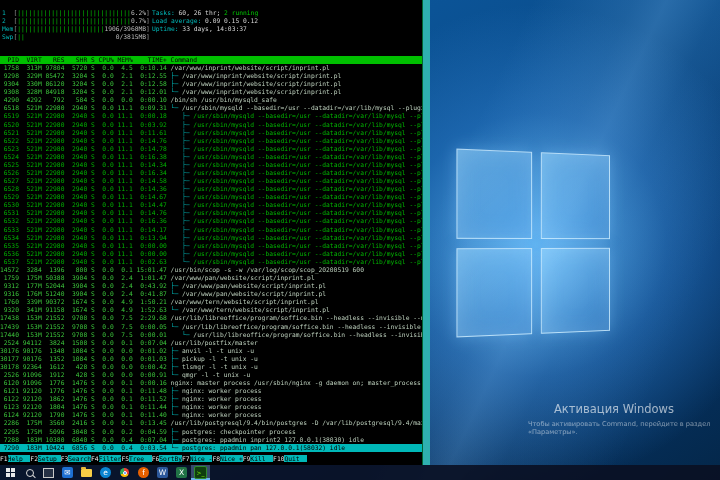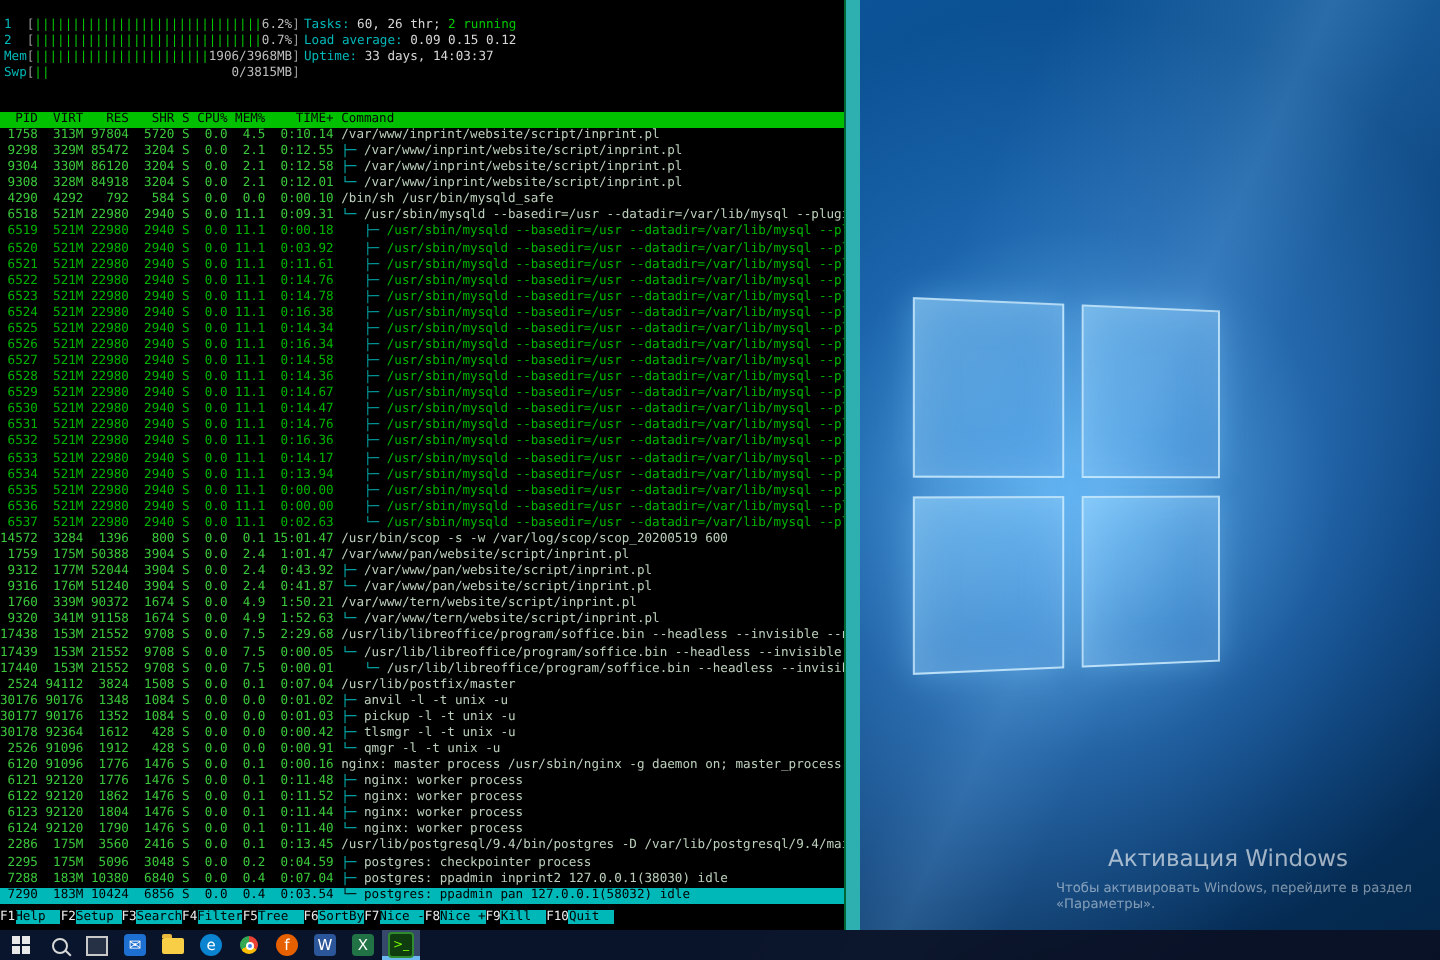--- a/index.html
+++ b/index.html
@@ -12,21 +12,21 @@
       radial-gradient(circle 240px at 535px 245px, rgba(95,185,250,.9), rgba(45,125,205,.5) 55%, rgba(10,70,140,0) 100%),
       linear-gradient(150deg,#0d5ea8 0%,#0a4d8c 45%,#06366b 75%,#042749 100%);}
   .ray{position:absolute;left:360px;top:-60px;width:380px;height:620px;
     background:linear-gradient(115deg, transparent 30%, rgba(130,195,250,.16) 45%, rgba(130,195,250,.26) 50%, rgba(130,195,250,.10) 58%, transparent 75%);}
   .winlogo{position:absolute;left:457px;top:152px;width:158px;height:182px;
     display:grid;grid-template-columns:1fr 1fr;grid-template-rows:1fr 1fr;gap:9px;
     transform:perspective(520px) rotateY(14deg);}
   .pane{background:linear-gradient(135deg,rgba(145,212,255,.55),rgba(60,140,220,.32));
     border:1px solid rgba(212,240,255,.78);
     box-shadow:0 0 14px rgba(130,200,255,.35), inset 0 0 22px rgba(185,228,255,.25);}
-  .activation{position:absolute;left:528px;top:422px;width:188px;
+  .activation{position:absolute;left:528px;top:402px;width:188px;
     font-family:"DejaVu Sans",sans-serif;color:rgba(255,255,255,.62)}
   .act-title{font-size:11.5px;margin-left:26px}
   .act-sub{font-size:6.6px;margin-top:4px;color:rgba(255,255,255,.48)}
 
   
   .terminal{position:absolute;left:0;top:0;width:430px;height:465px;background:#000;overflow:hidden;z-index:2}
   .meters{position:absolute;left:2px;top:9px;font-size:6.3px;line-height:8px;white-space:pre}
   .mlab{color:#00b8b8}.mbk{color:#9a9a9a}.mbar{color:#00c800}.mval{color:#bdbdbd}
   .stats{position:absolute;left:152px;top:9px;font-size:6.3px;line-height:8px;white-space:pre}
   .sl{color:#00b8b8}.sv{color:#d6d6d6}.sg{color:#00c800}
@@ -65,21 +65,21 @@
 <div class="desktop">
   <div class="ray"></div>
   <div class="winlogo">
     <div class="pane"></div>
     <div class="pane"></div>
     <div class="pane"></div>
     <div class="pane"></div>
   </div>
   <div class="activation">
     <div class="act-title">Активация Windows</div>
-    <div class="act-sub">Чтобы активировать Windows, перейдите в раздел «Параметры».</div>
+    <div class="act-sub">Чтобы активировать Command, перейдите в раздел «Параметры».</div>
   </div>
 </div>
 
 <div class="terminal">
   <div class="meters"><div class="mline"><span class="mlab">1  </span><span class="mbk">[</span><span class="mbar">||||||||||||||||||||||||||||||</span><span class="mval">6.2%</span><span class="mbk">]</span></div><div class="mline"><span class="mlab">2  </span><span class="mbk">[</span><span class="mbar">||||||||||||||||||||||||||||||</span><span class="mval">0.7%</span><span class="mbk">]</span></div><div class="mline"><span class="mlab">Mem</span><span class="mbk">[</span><span class="mbar">|||||||||||||||||||||||</span><span class="mval">1906/3968MB</span><span class="mbk">]</span></div><div class="mline"><span class="mlab">Swp</span><span class="mbk">[</span><span class="mbar">||                        </span><span class="mval">0/3815MB</span><span class="mbk">]</span></div></div>
   <div class="stats"><div class="sline"><span class="sl">Tasks: </span><span class="sv">60, 26 thr; </span><span class="sg">2 running</span></div><div class="sline"><span class="sl">Load average: </span><span class="sv">0.09 0.15 0.12</span></div><div class="sline"><span class="sl">Uptime: </span><span class="sv">33 days, 14:03:37</span></div></div>
   <div class="phead">  PID  VIRT   RES   SHR S CPU% MEM%    TIME+ Command</div>
   <div class="rows">
       <div class="prow"><span class="pc"> 1758  313M 97804  5720 S  0.0  4.5  0:10.14 </span><span class="pp"></span><span class="px">/var/www/inprint/website/script/inprint.pl</span></div>
       <div class="prow"><span class="pc"> 9298  329M 85472  3204 S  0.0  2.1  0:12.55 </span><span class="pp">├─ </span><span class="px">/var/www/inprint/website/script/inprint.pl</span></div>

